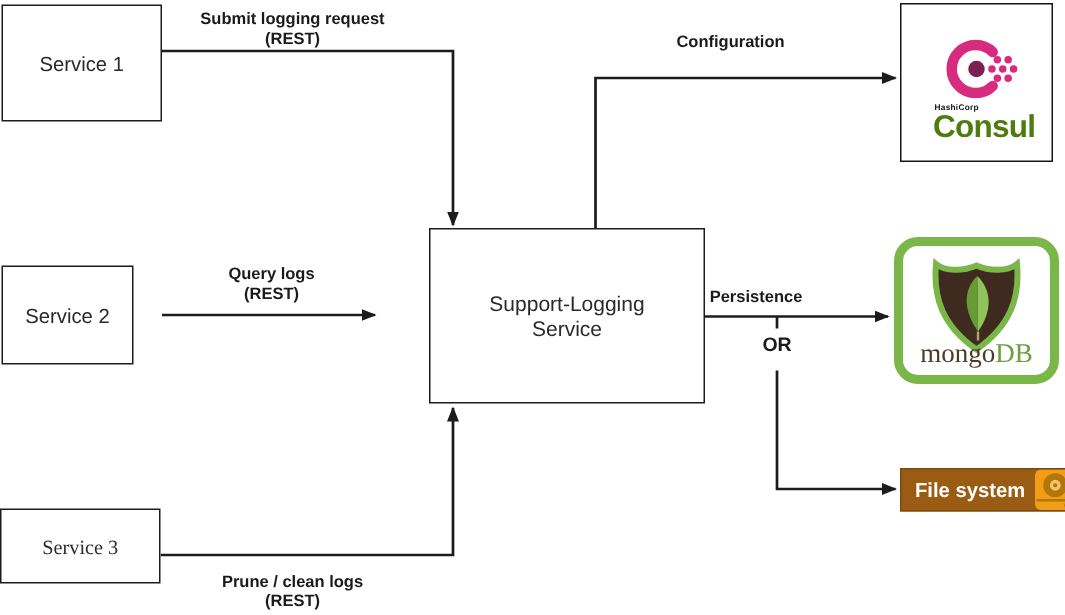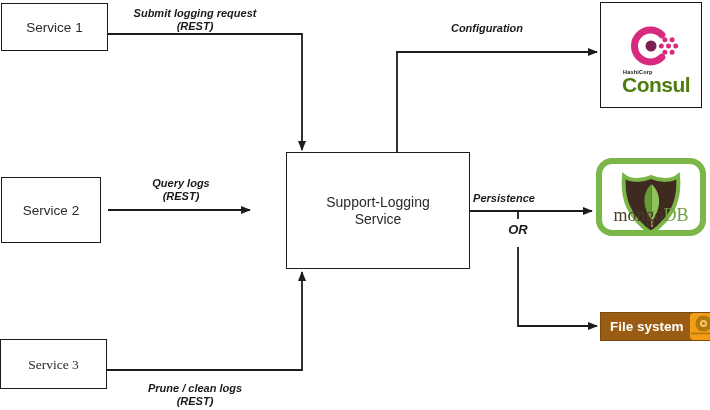--- a/index.html
+++ b/index.html
@@ -11,29 +11,29 @@
   #wires{position:absolute;left:0;top:0;width:710px;height:410px;z-index:1;}
   .wire{stroke:var(--line);stroke-width:1.8;fill:none;}
   .arrowhead{fill:var(--line);}
 
   
   .node{
     position:absolute;z-index:2;background:#fff;border:1.7px solid #1c1c1c;
     display:flex;align-items:center;justify-content:center;text-align:center;
     font-size:13.5px;line-height:17px;color:#2a2a2a;box-sizing:border-box;
   }
-  #svc1{left:1px;top:3px;width:107px;height:48px;}
-  #svc2{left:1px;top:177px;width:100px;height:66px;}
+  #svc1{left:1px;top:3px;width:107px;height:78px;}
+  #svc2{left:1px;top:177px;width:88px;height:66px;}
   #svc3{left:0px;top:339px;width:107px;height:50px;font-family:Liberation Serif, serif;}
   #support{left:253px;top:152px;width:184px;height:117px;font-size:14px;margin-left:33px;}
 
   
   .edge-label{
     position:absolute;z-index:3;transform:translateX(-50%);
-    font-size:11px;font-weight:bold;font-style:italic;line-height:12.5px;
+    font-size:11px;font-weight:bold;line-height:12.5px;
     text-align:center;color:#1a1a1a;white-space:nowrap;
   }
   #lbl-submit{left:195px;top:7px;}
   #lbl-config{left:487px;top:22px;}
   #lbl-query{left:181px;top:177px;}
   #lbl-persist{left:504px;top:192px;}
   #lbl-or{left:518px;top:224px;font-size:13px;}
   #lbl-prune{left:195px;top:382px;}
 
   
@@ -43,21 +43,21 @@
   }
   #consul-mark{position:absolute;left:0;top:16px;width:99px;height:54px;}
   .consul-ring{stroke:var(--consul_pink);stroke-width:7;fill:none;stroke-linecap:round;}
   .consul-center{fill:var(--consul_center);}
   .consul-dot{fill:var(--consul_pink);}
   #consul-vendor{position:absolute;left:22px;top:66px;font-size:5.5px;font-weight:bold;color:#111;letter-spacing:.2px;}
   #consul-name{position:absolute;left:21px;top:70px;font-size:21px;font-weight:bold;color:#4d7c0f;letter-spacing:-.5px;}
 
   
   #mongo{
-    position:absolute;z-index:2;left:596px;top:158px;width:110px;height:78px;
+    position:absolute;z-index:2;left:596px;top:158px;width:110px;height:98px;
     background:#fff;border:6px solid var(--mongo_green);border-radius:16px;box-sizing:border-box;
   }
   #mongo-shield{position:absolute;left:50%;top:8px;transform:translateX(-50%);}
   .shield-body{fill:var(--mongo_shield);stroke:var(--mongo_green);stroke-width:4;}
   .leaf-left{fill:var(--mongo_leaf_dark);}
   .leaf-right{fill:var(--mongo_leaf_light);}
   .leaf-stem{stroke:#b89f72;stroke-width:1.6;fill:none;}
   #mongo-name{
     position:absolute;left:0;right:0;bottom:6px;text-align:center;
     font-family:"Liberation Serif",serif;font-size:18px;line-height:18px;

